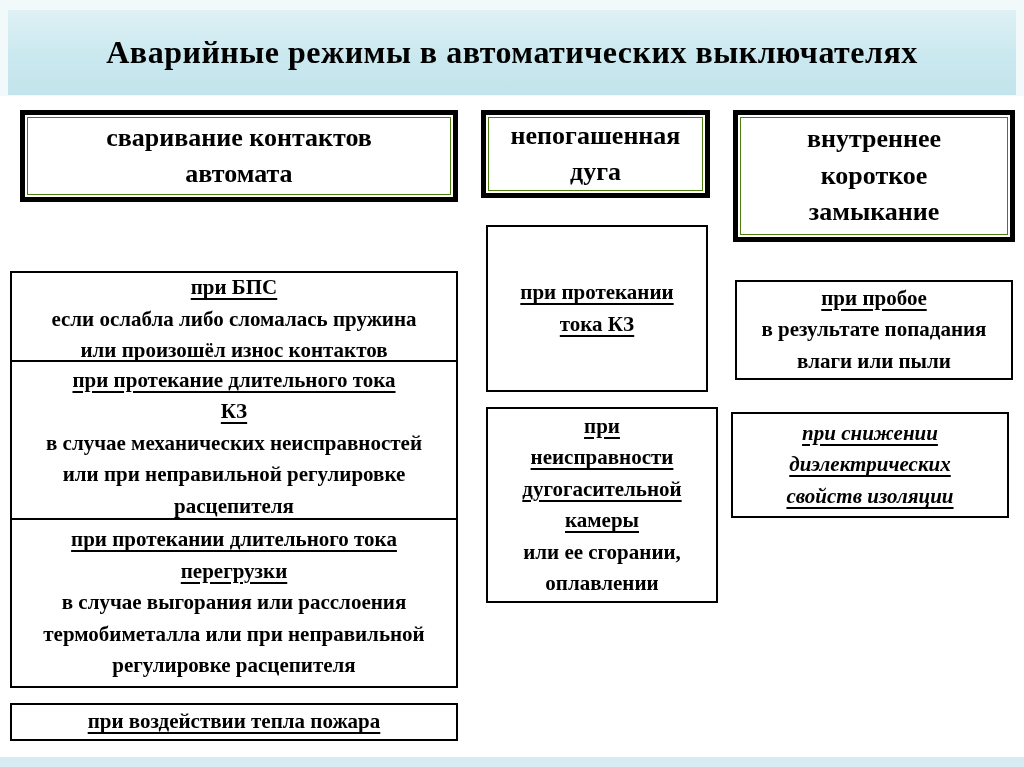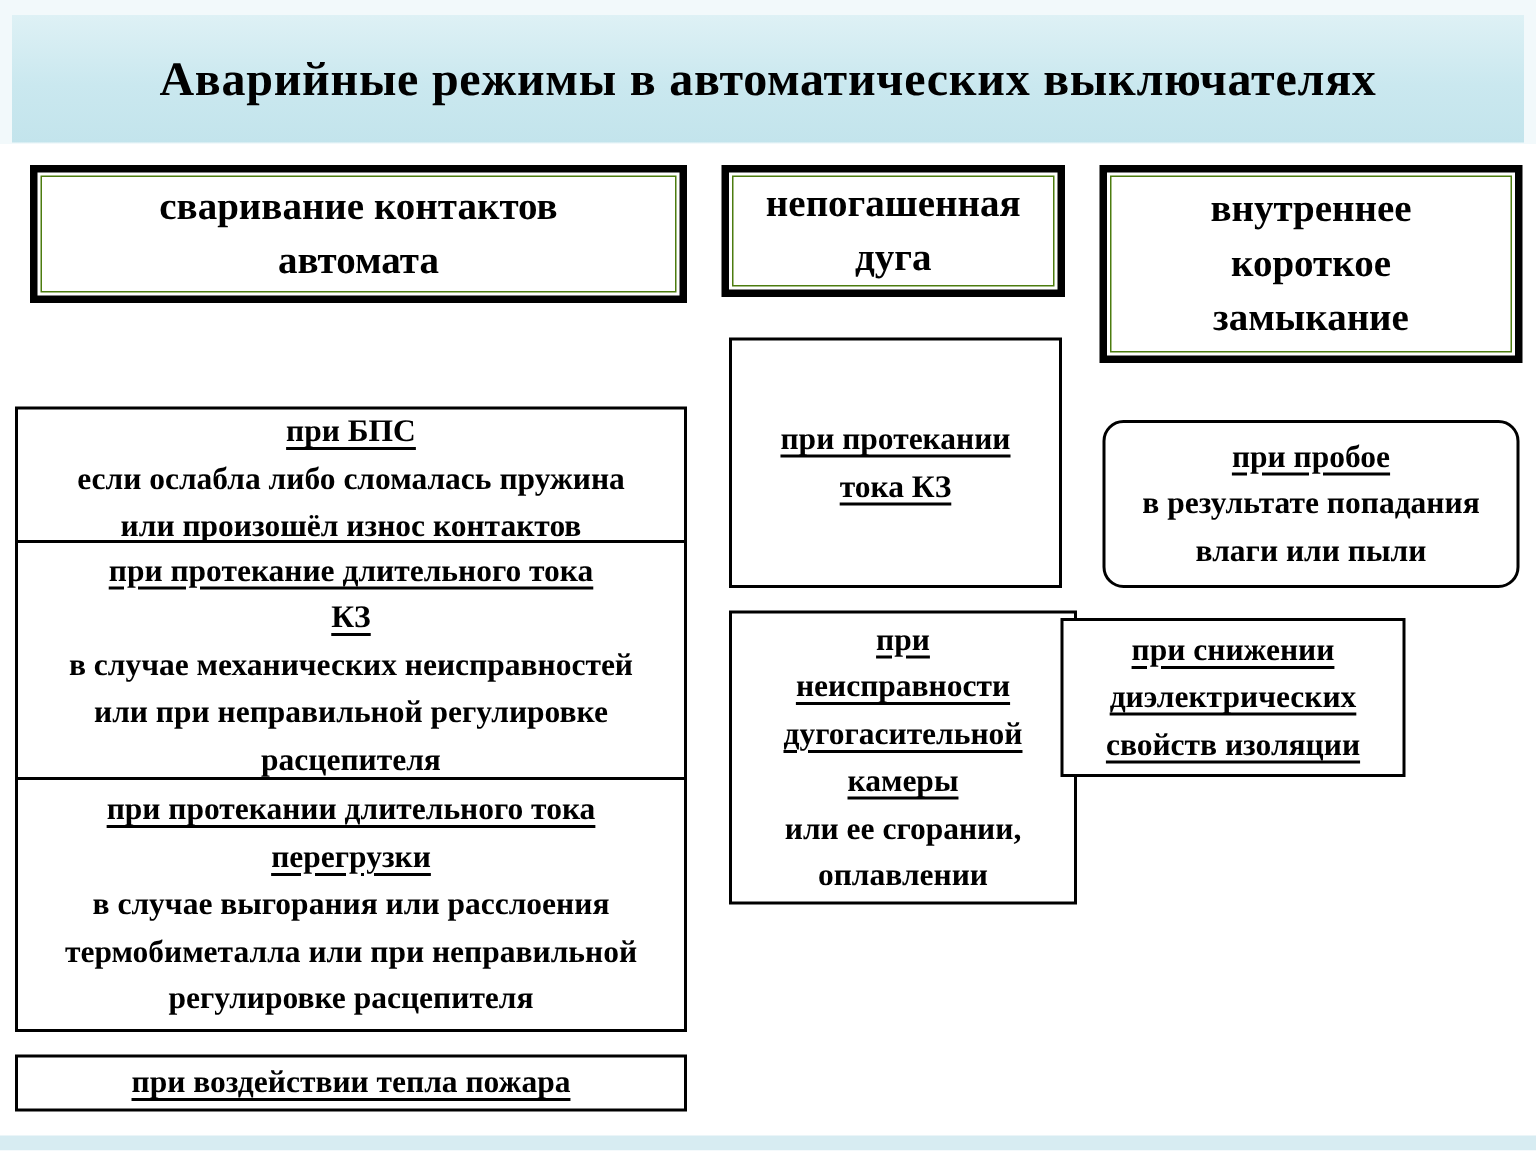--- a/index.html
+++ b/index.html
@@ -108,27 +108,27 @@
     <div class="bb">или ее сгорании,
 оплавлении</div>
   </div>
 
   <div class="hdrbox" style="left:733px; top:110px; width:282px; height:132px;">
     <div class="hdr-in">внутреннее
 короткое
 замыкание</div>
   </div>
 
-  <div class="box" style="left:735px; top:280px; width:278px; height:112px;border-radius:14px;">
+  <div class="box" style="left:735px; top:280px; width:278px; height:100px;">
     <div class="bh">при пробое</div>
     <div class="bb">в результате попадания
 влаги или пыли</div>
   </div>
 
-  <div class="box" style="left:707px; top:412px; width:230px; height:106px;">
+  <div class="box" style="left:731px; top:412px; width:278px; height:106px;font-style:italic;">
     <div class="bh">при снижении
 диэлектрических
 свойств изоляции</div>
   </div>
 
   <div class="bottom-strip"></div>
 
 </div>
 
 </body></html>

